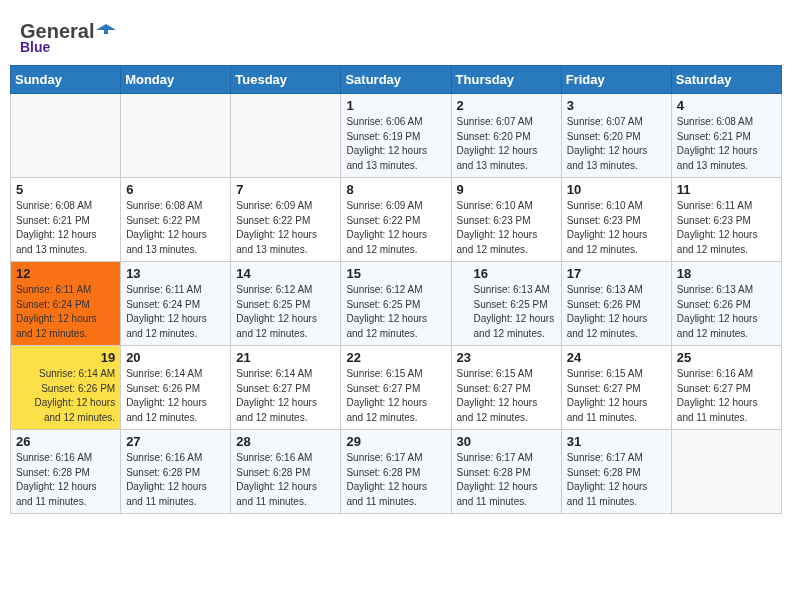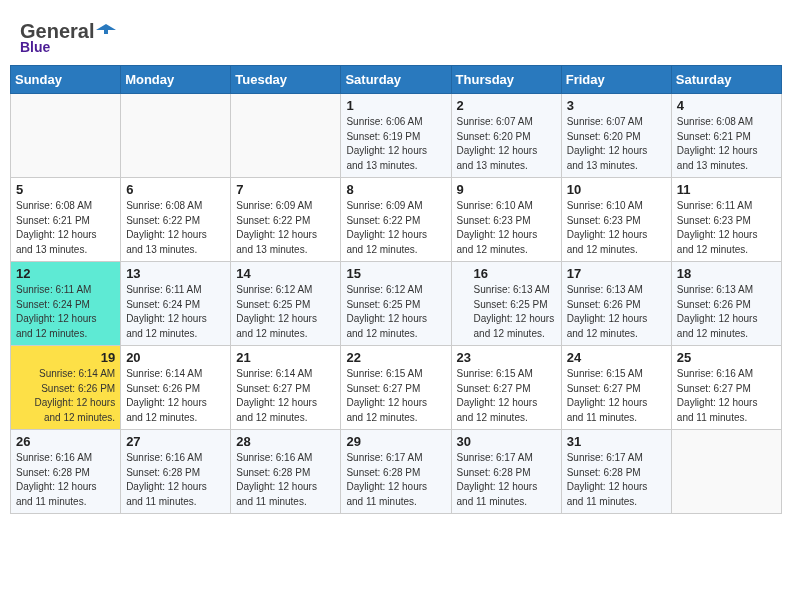--- a/index.html
+++ b/index.html
@@ -192,21 +192,21 @@
         </td>
         <td style="background: rgb(255, 255, 255);">
           <span class="day-number">11</span>
           <div class="day-info" style="white-space: pre-line;">Sunrise: 6:11 AM
 Sunset: 6:23 PM
 Daylight: 12 hours
 and 12 minutes.</div>
         </td>
       </tr>
       <tr>
-        <td style="background: #5eead4;">
+        <td style="background: #f97316;">
           <span class="day-number">12</span>
           <div class="day-info" style="white-space: pre-line;">Sunrise: 6:11 AM
 Sunset: 6:24 PM
 Daylight: 12 hours
 and 12 minutes.</div>
         </td>
         <td style="background: rgb(245, 248, 252);">
           <span class="day-number">13</span>
           <div class="day-info" style="white-space: pre-line;">Sunrise: 6:11 AM
 Sunset: 6:24 PM

